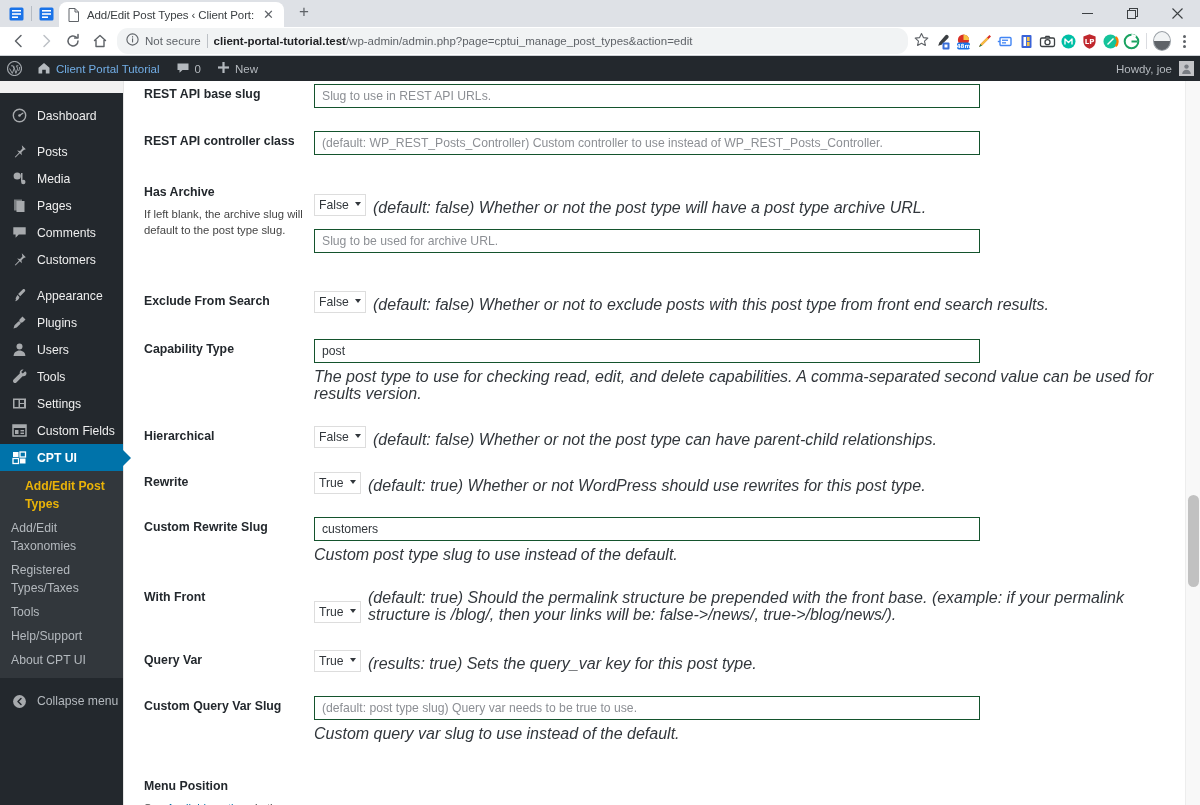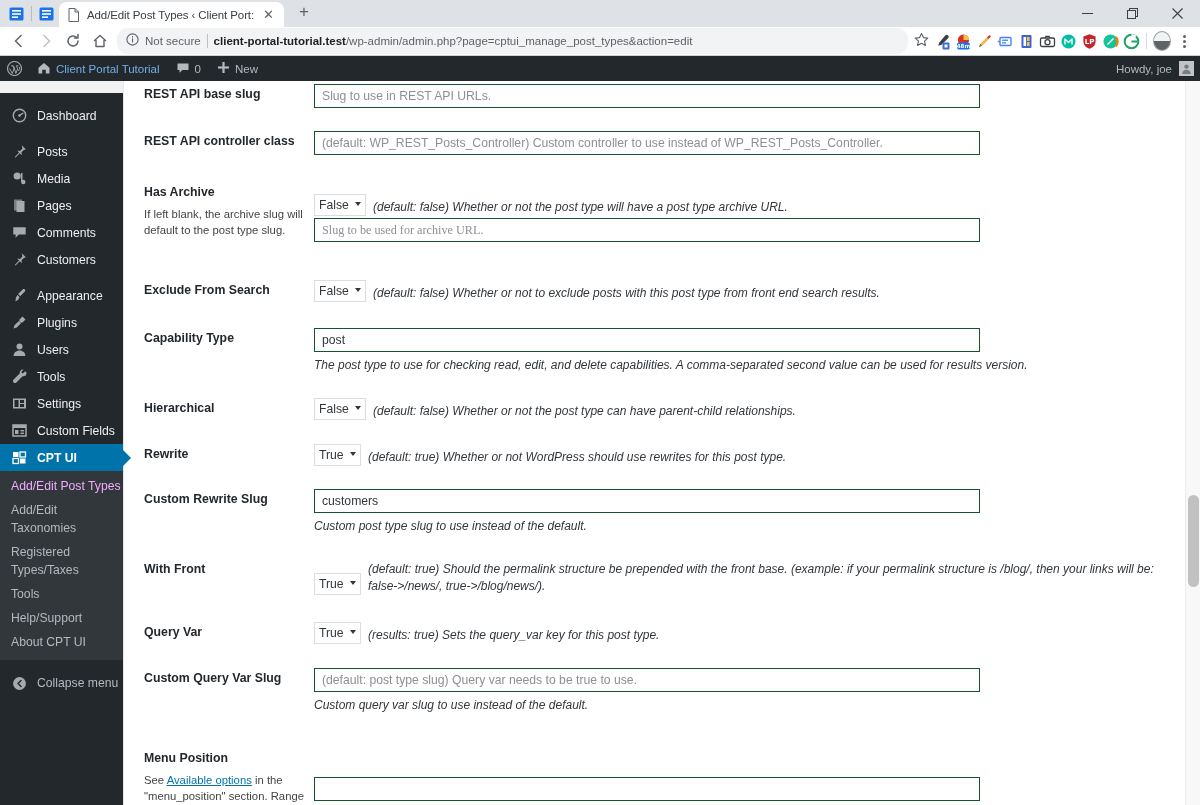--- a/index.html
+++ b/index.html
@@ -113,21 +113,21 @@
   .menu-item.active::after {
     content: ""; position: absolute; right: -8px; top: 50%; margin-top: -8px;
     border-left: 8px solid #0073aa; border-top: 8px solid transparent;
     border-bottom: 8px solid transparent;
   }
   .submenu { background: #32373c; padding: 3px 0 6px; }
   .submenu-item {
     display: block; padding: 3px 0 3px 11px; font-size: 12.2px;
     color: #b4b9be; line-height: 18px;
   }
-  .submenu-item.current { color: #f0abfc; font-weight: 400; }
+  .submenu-item.current { color: #eab308; font-weight: 700; margin-left: 14px; }
   .collapse {
     display: flex; align-items: center; gap: 9px; height: 28px;
     padding-left: 10px; color: #b4b9be; font-size: 12.2px; margin-top: 9px;
   }
   .collapse .mi-icon { width: 18px; flex: 0 0 18px; display:flex;align-items:center;justify-content:center; }
 
   .content {
     position: absolute; top: 25px; left: 123px; right: 0; bottom: 0;
     background: #f1f1f1; overflow: hidden;
   }
@@ -165,21 +165,21 @@
     min-width: 46px; position: relative;
   }
   .sel-wrap { position: relative; display: inline-block; flex: 0 0 auto; }
   .sel-arrow {
     position: absolute; right: 5px; top: 8px; width: 0; height: 0;
     border-left: 3.5px solid transparent; border-right: 3.5px solid transparent;
     border-top: 4px solid #32373c; pointer-events: none;
   }
   .sel { padding-right: 16px; }
   .desc {
-    font-size: 12px; font-style: italic; color: #32373c; line-height: 17px;
+    font-size: 16px; font-style: italic; color: #32373c; line-height: 17px;
     padding-top: 2px;
   }
   .desc-below { margin-top: 3px; }
 
   
   .vscroll {
     position: absolute; right: 0; top: 0; bottom: 0; width: 15px;
     background: #f8f8f8; border-left: 1px solid #ededed; z-index: 25;
   }
   .vthumb {
@@ -600,21 +600,21 @@
             <div class="row-field" style="padding-top:12px;">
               <div class="sel-line">
                 <span class="sel-wrap">
                   <select class="sel">
                     <option>False</option>
                   </select>
                   <span class="sel-arrow"></span>
                 </span>
                 <span class="desc">(default: false) Whether or not the post type will have a post type archive URL.</span>
               </div>
-              <input class="txt" type="text" style="margin-top: 2px; font-family: Liberation Serif, serif;" placeholder="Slug to be used for archive URL.">
+              <input class="txt" type="text" style="margin-top: 13px;" placeholder="Slug to be used for archive URL.">
             </div>
           </div>
 
           <div class="row" style="padding-top:38px;">
             <div class="row-label">
               <div class="lbl">Exclude From Search</div>
             </div>
             <div class="row-field">
               <div class="sel-line">
                 <span class="sel-wrap">

